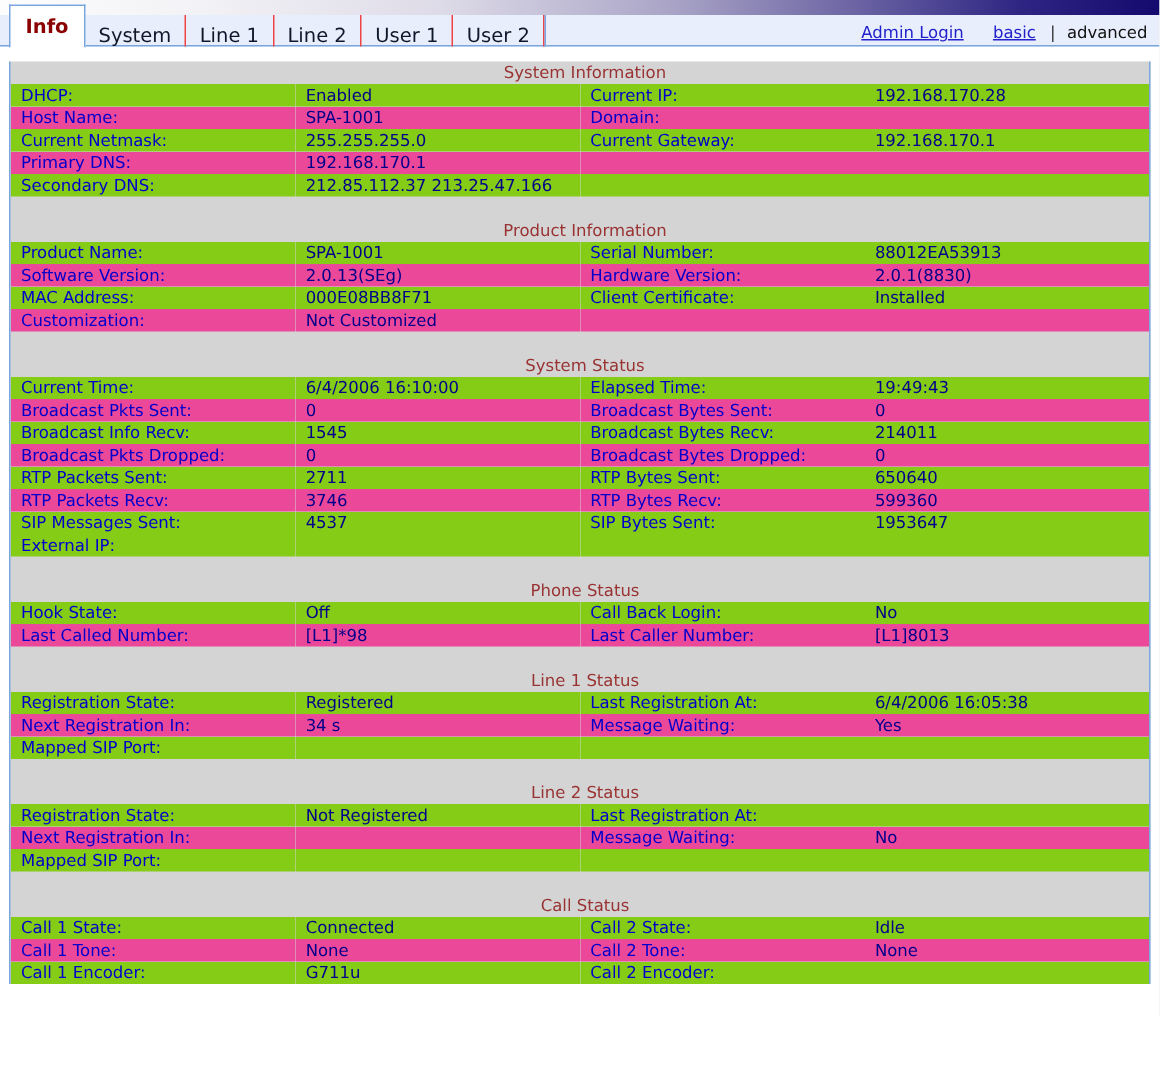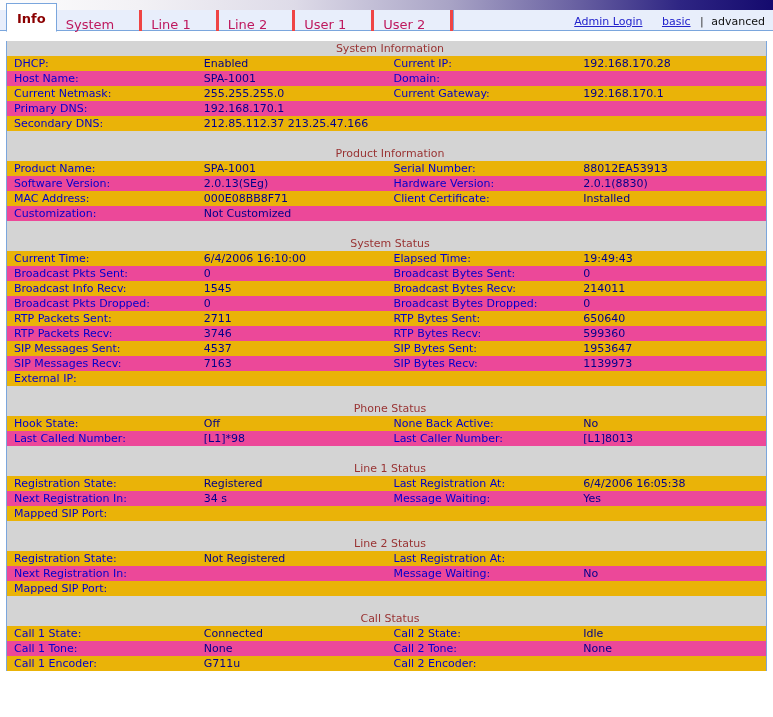--- a/index.html
+++ b/index.html
@@ -44,26 +44,26 @@
     position: absolute;
     left: 6px;
     bottom: -1px;
     display: flex;
     align-items: flex-end;
     height: 29px;
   }
   .tab {
     font-family: "DejaVu Sans", "Liberation Sans", sans-serif;
     font-size: 13px;
-    color: #be185d;
-    padding: 4px 25px 4px 9px;
+    color: #0f172a;
+    padding: 4px 9px 4px 9px;
     height: 21px;
     line-height: 21px;
     box-sizing: border-box;
-    border-right: 3px solid #ef4444;
+    border-right: 1px solid #ef4444;
     background: transparent;
     white-space: nowrap;
     cursor: default;
   }
   .tab.active {
     background: #ffffff;
     color: #8b0000;
     font-weight: bold;
     border: 1px solid #7aa6dd;
     border-bottom: 1px solid #ffffff;
@@ -116,21 +116,21 @@
   }
   table.grid tr { height: 15px; }
   table.grid td {
     padding: 0 0 0 7px;
     vertical-align: middle;
     font-size: 11px;
     line-height: 15px;
     white-space: nowrap;
     overflow: hidden;
   }
-  .rowA { background: #eab308; }
+  .rowA { background: #84cc16; }
   .rowB { background: #ec4899; }
   .rowS { background: #d4d4d4; }
 
   td.lbl { color: #0000cc; width: 192px; }
   td.val { color: #00008b; width: 184px; padding-left: 1px; }
   td.lbl2 { color: #0000cc; width: 198px; padding-left: 10px; }
   td.val2 { color: #00008b; padding-left: 1px; }
 
   .section-title {
     color: #993333;
@@ -274,42 +274,36 @@
           <td class="val">3746</td>
           <td class="lbl2">RTP Bytes Recv:</td>
           <td class="val2">599360</td>
         </tr>
         <tr class="rowA">
           <td class="lbl">SIP Messages Sent:</td>
           <td class="val">4537</td>
           <td class="lbl2">SIP Bytes Sent:</td>
           <td class="val2">1953647</td>
         </tr>
-        <tr class="rowB">
-          <td class="lbl">SIP Messages Recv:</td>
-          <td class="val">7163</td>
-          <td class="lbl2">SIP Bytes Recv:</td>
-          <td class="val2">1139973</td>
-        </tr>
         <tr class="rowA">
           <td class="lbl">External IP:</td>
           <td class="val"></td>
           <td class="lbl2"></td>
           <td class="val2"></td>
         </tr>
         <tr class="spacer rowS">
           <td colspan="4"></td>
         </tr>
         <tr class="section rowS">
           <td colspan="4" class="section-title">Phone Status</td>
         </tr>
         <tr class="rowA">
           <td class="lbl">Hook State:</td>
           <td class="val">Off</td>
-          <td class="lbl2">None Back Active:</td>
+          <td class="lbl2">Call Back Login:</td>
           <td class="val2">No</td>
         </tr>
         <tr class="rowB">
           <td class="lbl">Last Called Number:</td>
           <td class="val">[L1]*98</td>
           <td class="lbl2">Last Caller Number:</td>
           <td class="val2">[L1]8013</td>
         </tr>
         <tr class="spacer rowS">
           <td colspan="4"></td>

